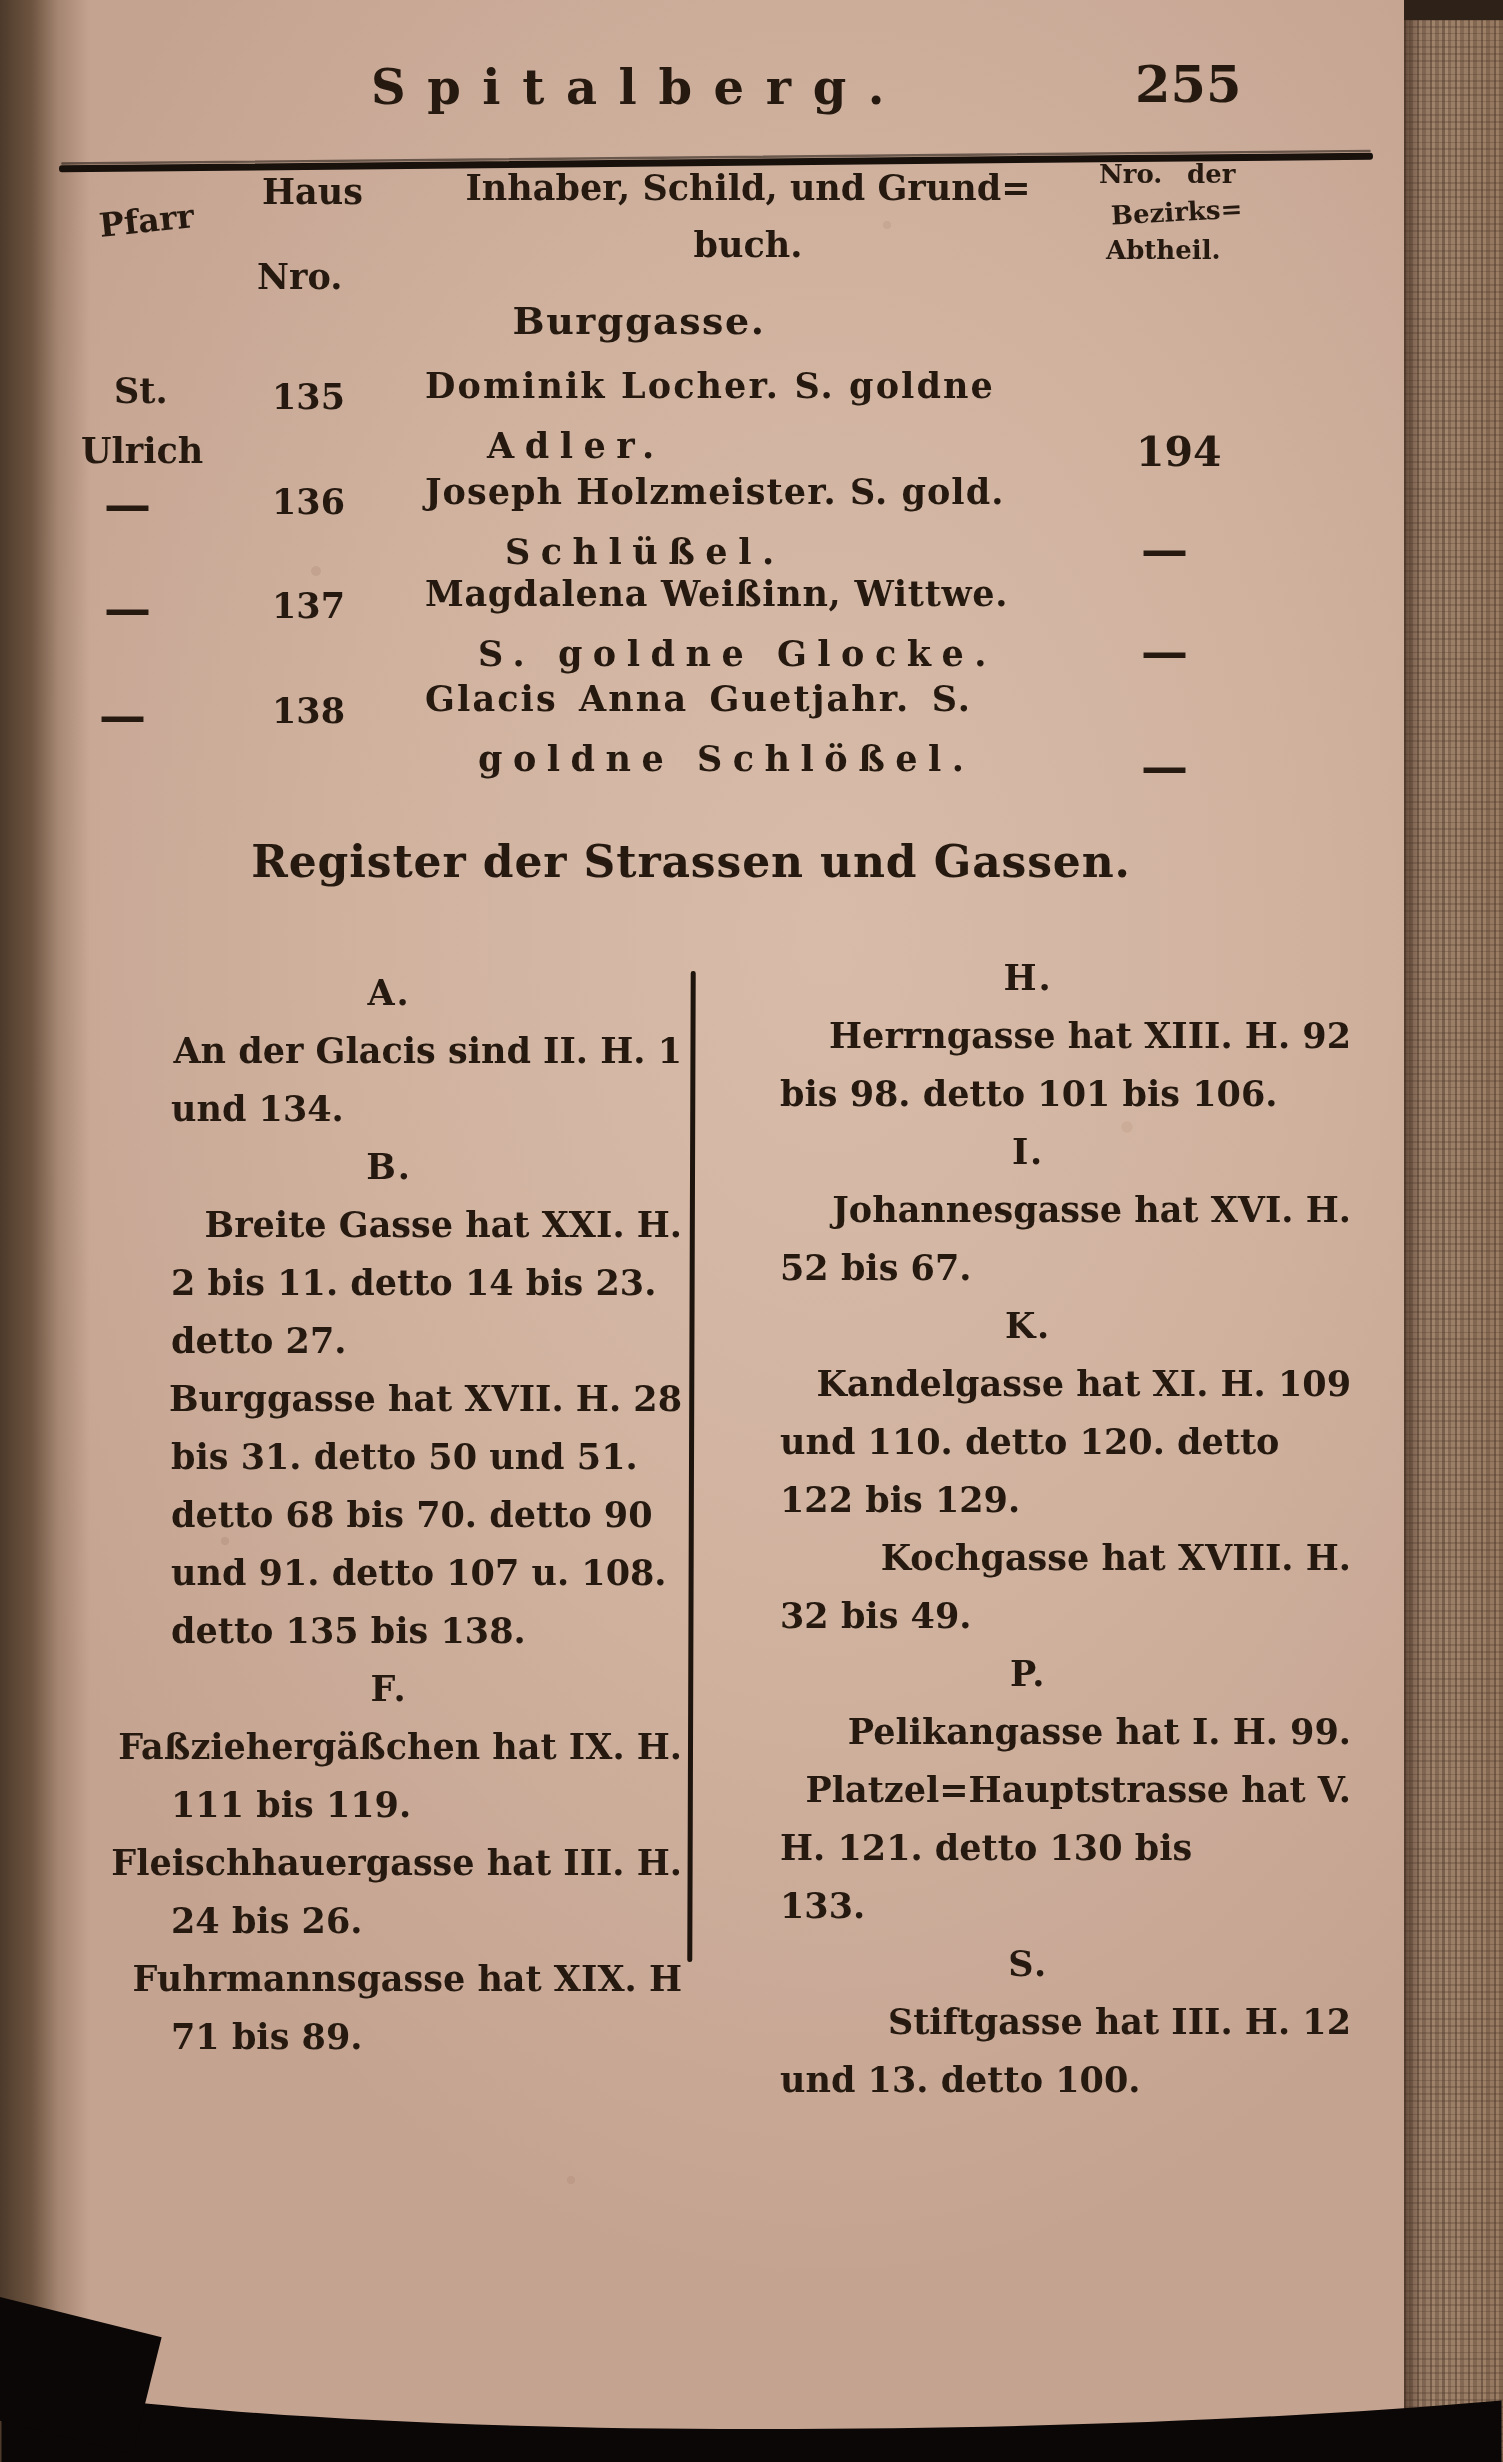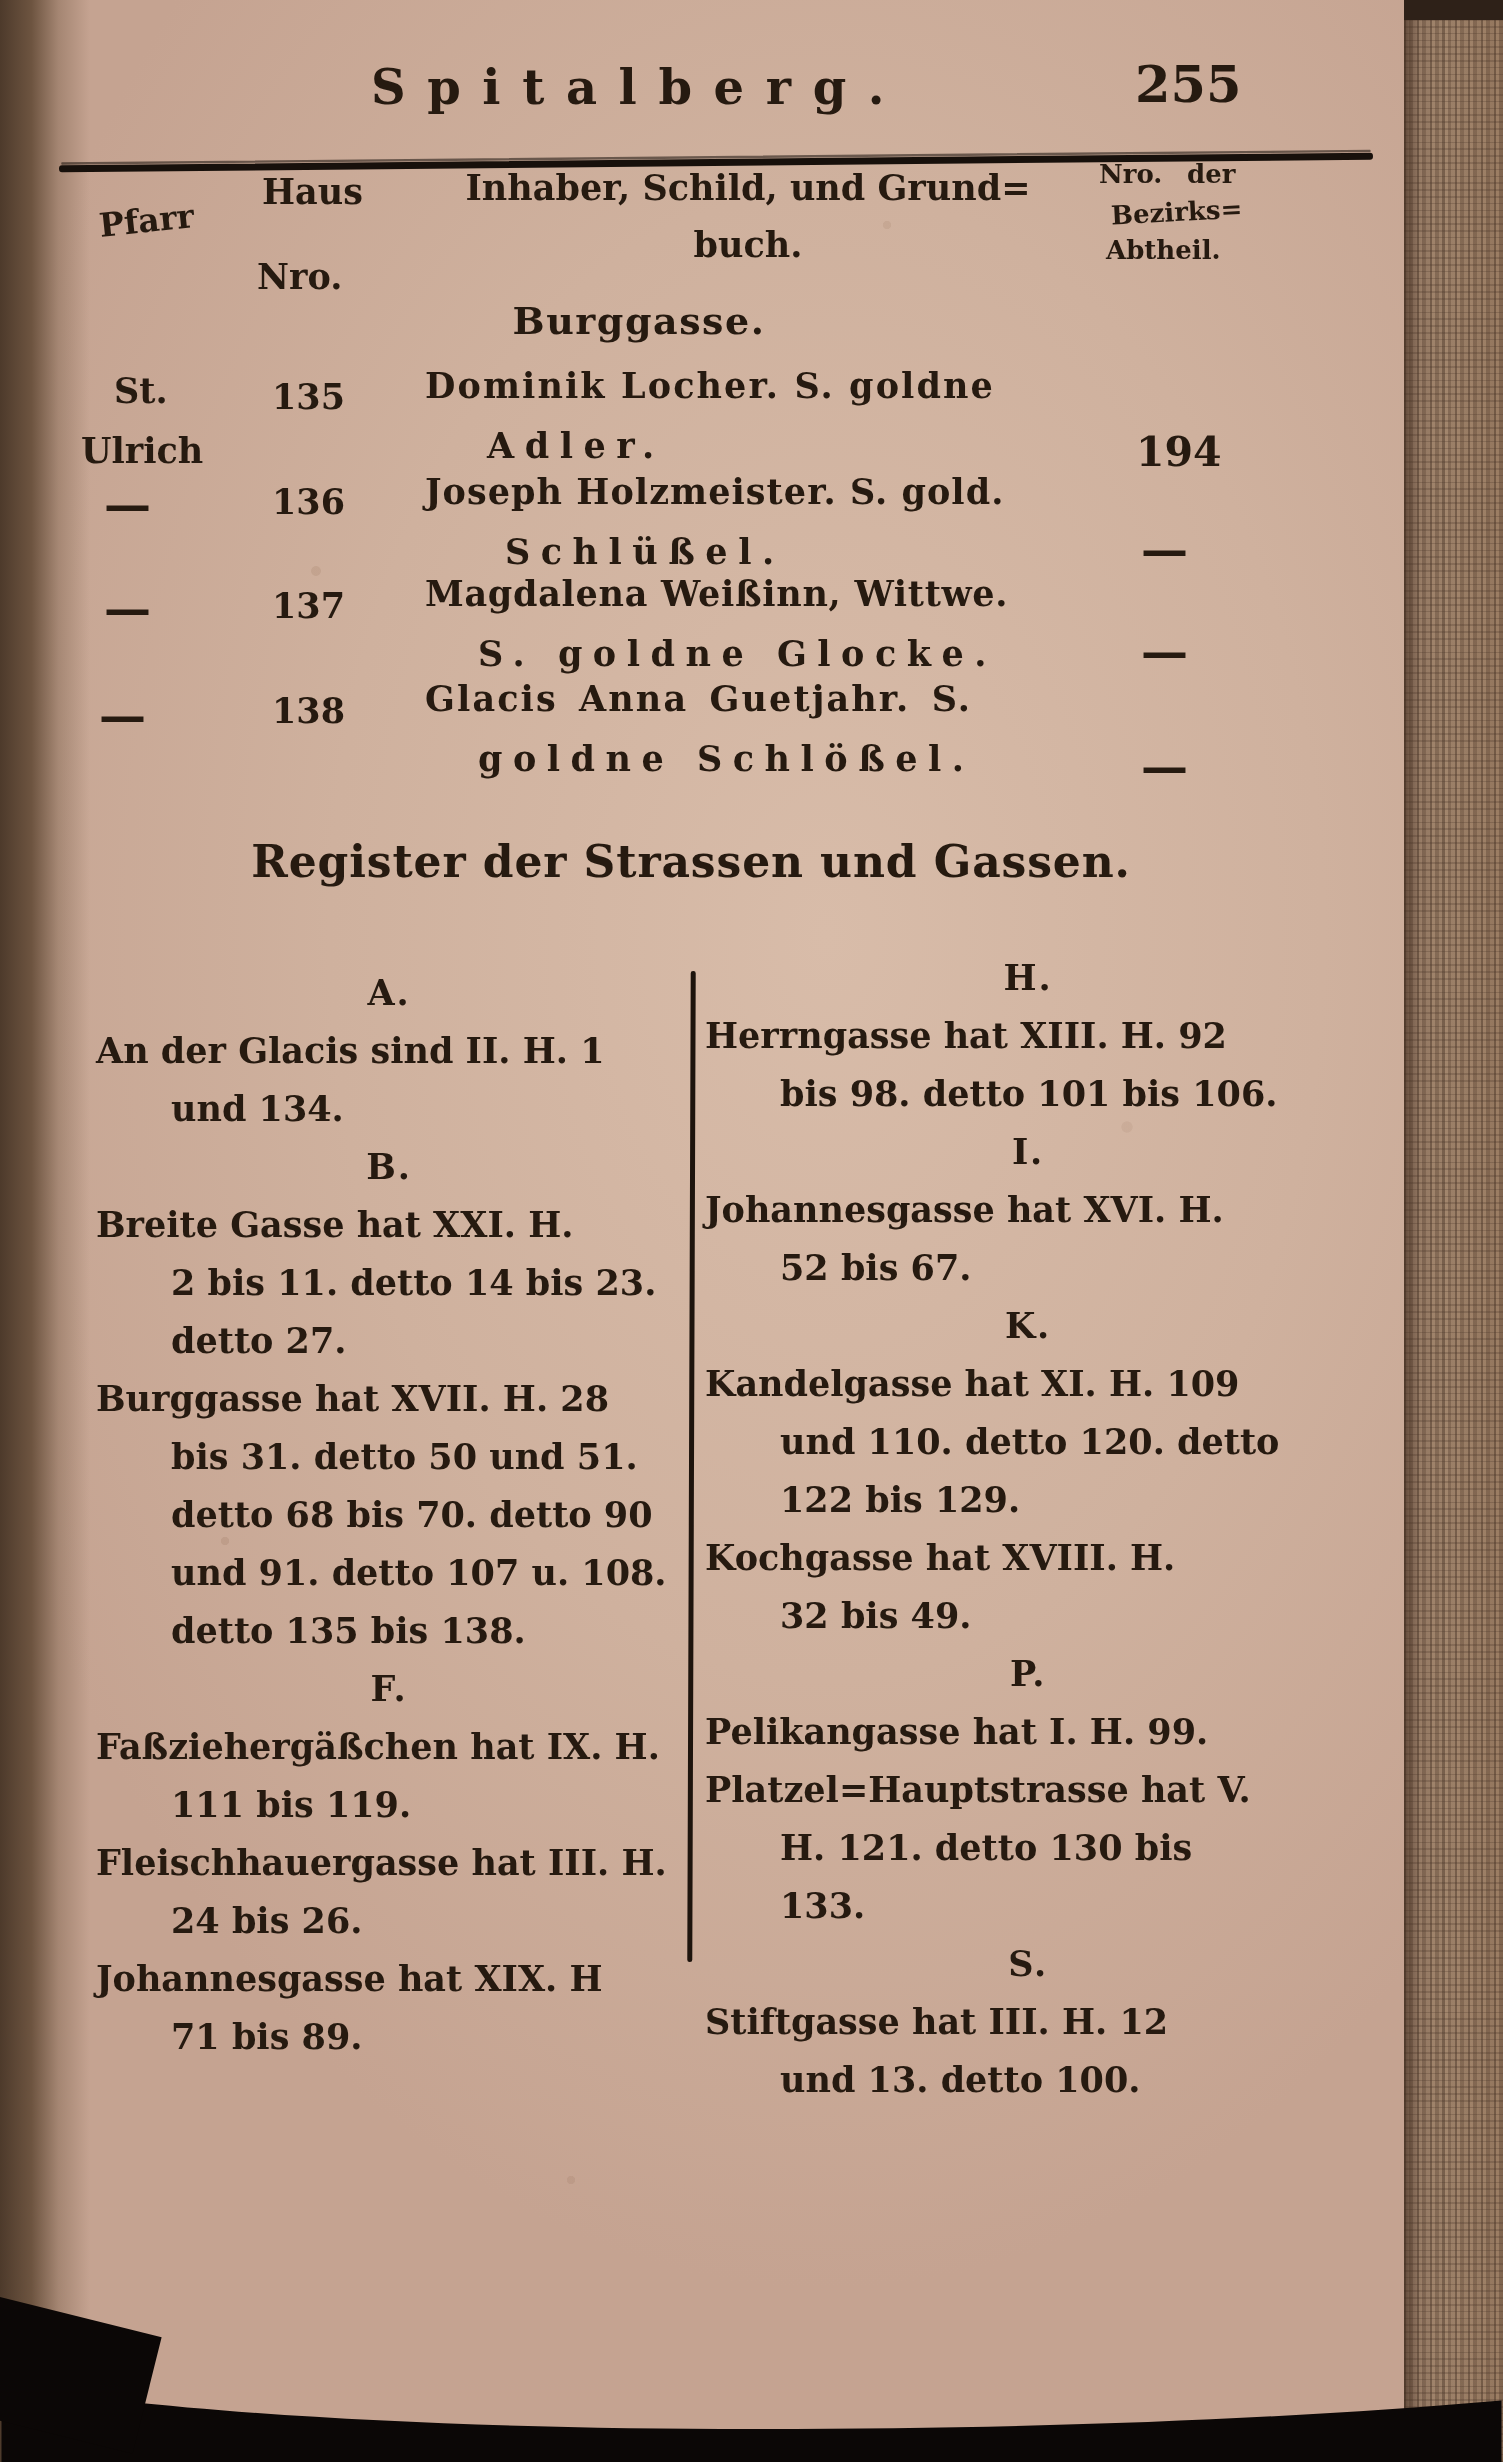--- a/index.html
+++ b/index.html
@@ -52,21 +52,21 @@
     transform:rotate(-0.55deg);border-radius:3px;
     box-shadow:0 -5.3px 0 -2.3px rgba(23,16,11,.55);
   }
   
   .divider-v{
     position:absolute;left:689px;top:971px;width:5.3px;height:991px;background:#1d140d;
     transform:rotate(0.2deg);border-radius:2.3px;
   }
   .reg-col{position:absolute;font-size:35px;font-weight:bold;color:#261a10;line-height:58px;}
   .reg-letter{text-align:center;font-family:"DejaVu Serif",serif;letter-spacing:0.05em;}
-  .reg-line{text-align:left;}
+  .reg-line{text-align:right;}
   .reg-cont{padding-left:75px;}
   .dash{font-size:47px;font-weight:bold;line-height:30px;}
 </style>
 </head>
 <body>
 
 <div class="scan"></div>
 <div class="gutter"></div>
 <div class="fore-edge"></div>
 <div class="fore-edge-top"></div>
@@ -126,21 +126,21 @@
   <div class="reg-line">Burggasse hat XVII. H. 28</div>
   <div class="reg-cont">bis 31. detto 50 und 51.</div>
   <div class="reg-cont">detto 68 bis 70. detto 90</div>
   <div class="reg-cont">und 91. detto 107 u. 108.</div>
   <div class="reg-cont">detto 135 bis 138.</div>
   <div class="reg-letter">F.</div>
   <div class="reg-line">Faßziehergäßchen hat IX. H.</div>
   <div class="reg-cont">111 bis 119.</div>
   <div class="reg-line">Fleischhauergasse hat III. H.</div>
   <div class="reg-cont">24 bis 26.</div>
-  <div class="reg-line">Johannesgasse hat XIX. H</div>
+  <div class="reg-line">Fuhrmannsgasse hat XIX. H</div>
   <div class="reg-cont">71 bis 89.</div>
 </div>
 
 <div class="reg-col" style="left:705px;top:949px;width:646px;">
   <div class="reg-letter">H.</div>
   <div class="reg-line">Herrngasse hat XIII. H. 92</div>
   <div class="reg-cont">bis 98. detto 101 bis 106.</div>
   <div class="reg-letter">I.</div>
   <div class="reg-line">Johannesgasse hat XVI. H.</div>
   <div class="reg-cont">52 bis 67.</div>

